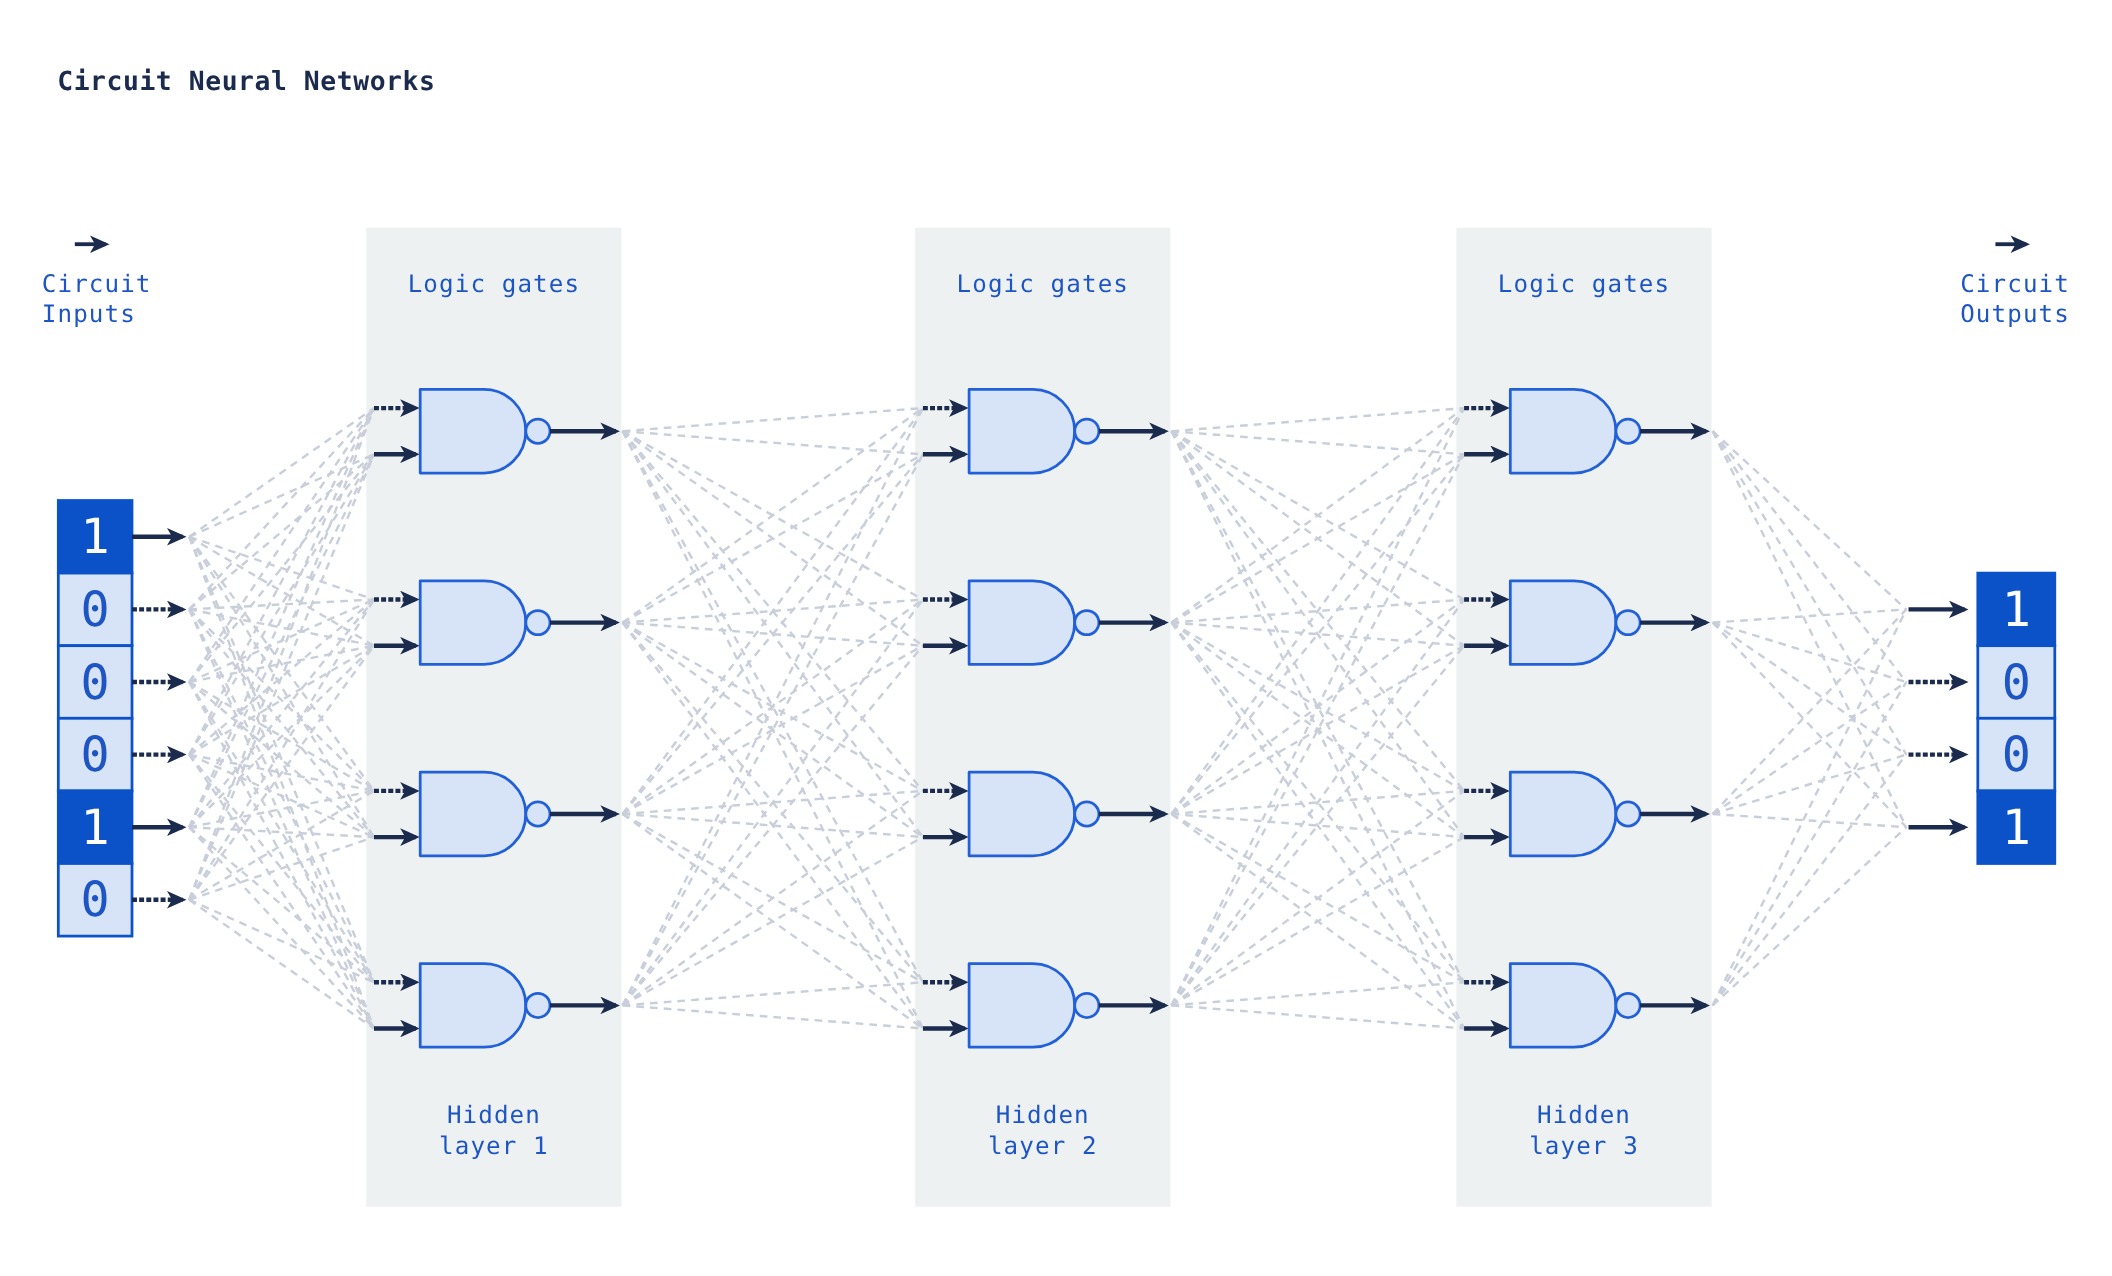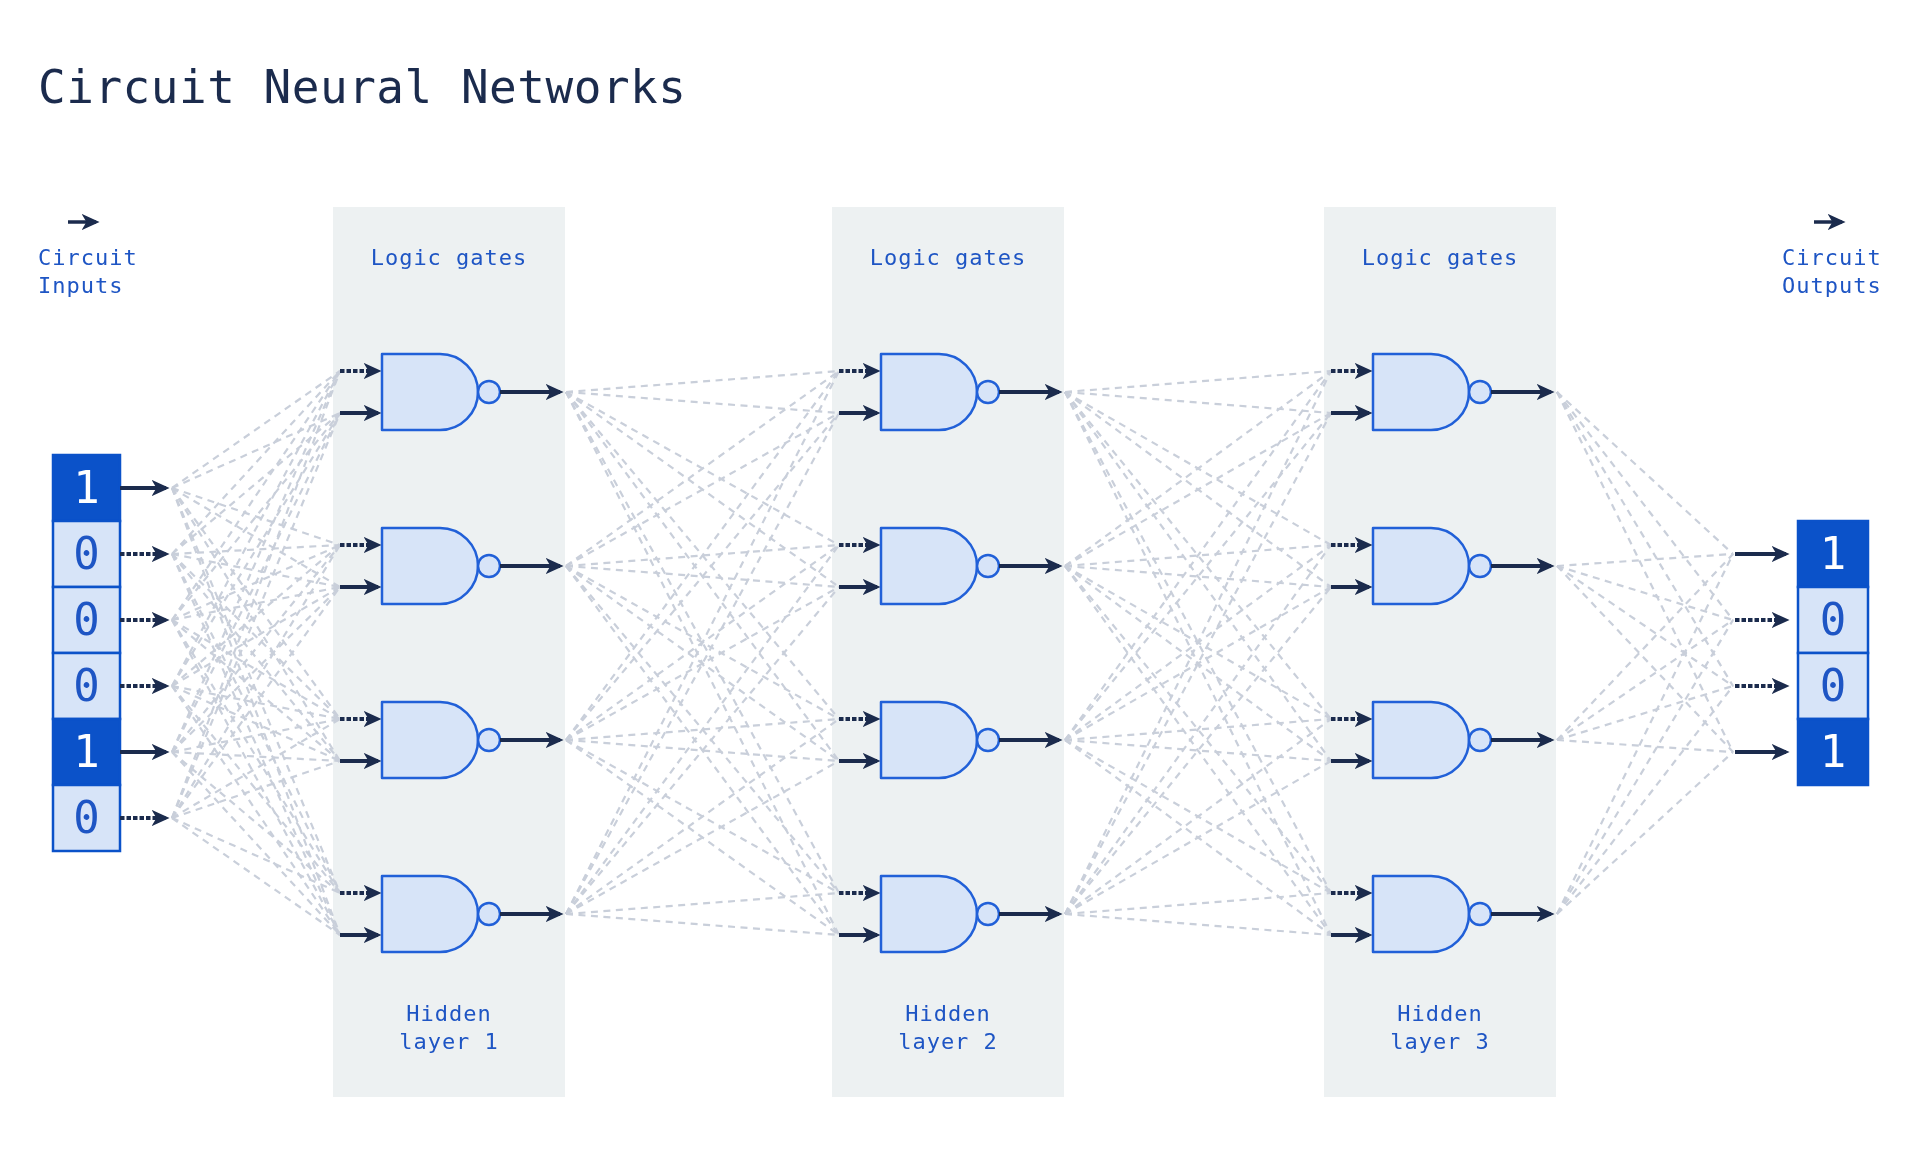--- a/index.html
+++ b/index.html
@@ -1,19 +1,19 @@
 <!DOCTYPE html>
 <html><head>
 <meta charset="utf-8">
 <style>
   html,body{margin:0;padding:0;width:1920px;height:1160px;background:#ffffff;overflow:hidden;}
   #page-title{
-    position:absolute;left:38px;top:60px;margin:0;
+    position:absolute;left:52px;top:60px;margin:0;
     font-family:"DejaVu Sans Mono", monospace;
-    font-size:46px;font-weight:normal;letter-spacing:0.5px;color:#1b2b4d;
+    font-size:24px;font-weight:bold;letter-spacing:0.5px;color:#1b2b4d;
   }
   #diagram{position:absolute;left:0;top:0;}
   text{font-family:"DejaVu Sans Mono", monospace;}
   .lbl{font-size:22px;letter-spacing:1px;}
   .cell-digit{font-size:44px;}
 </style>
 </head>
 <body>
 
 <h1 id="page-title">Circuit Neural Networks</h1>

